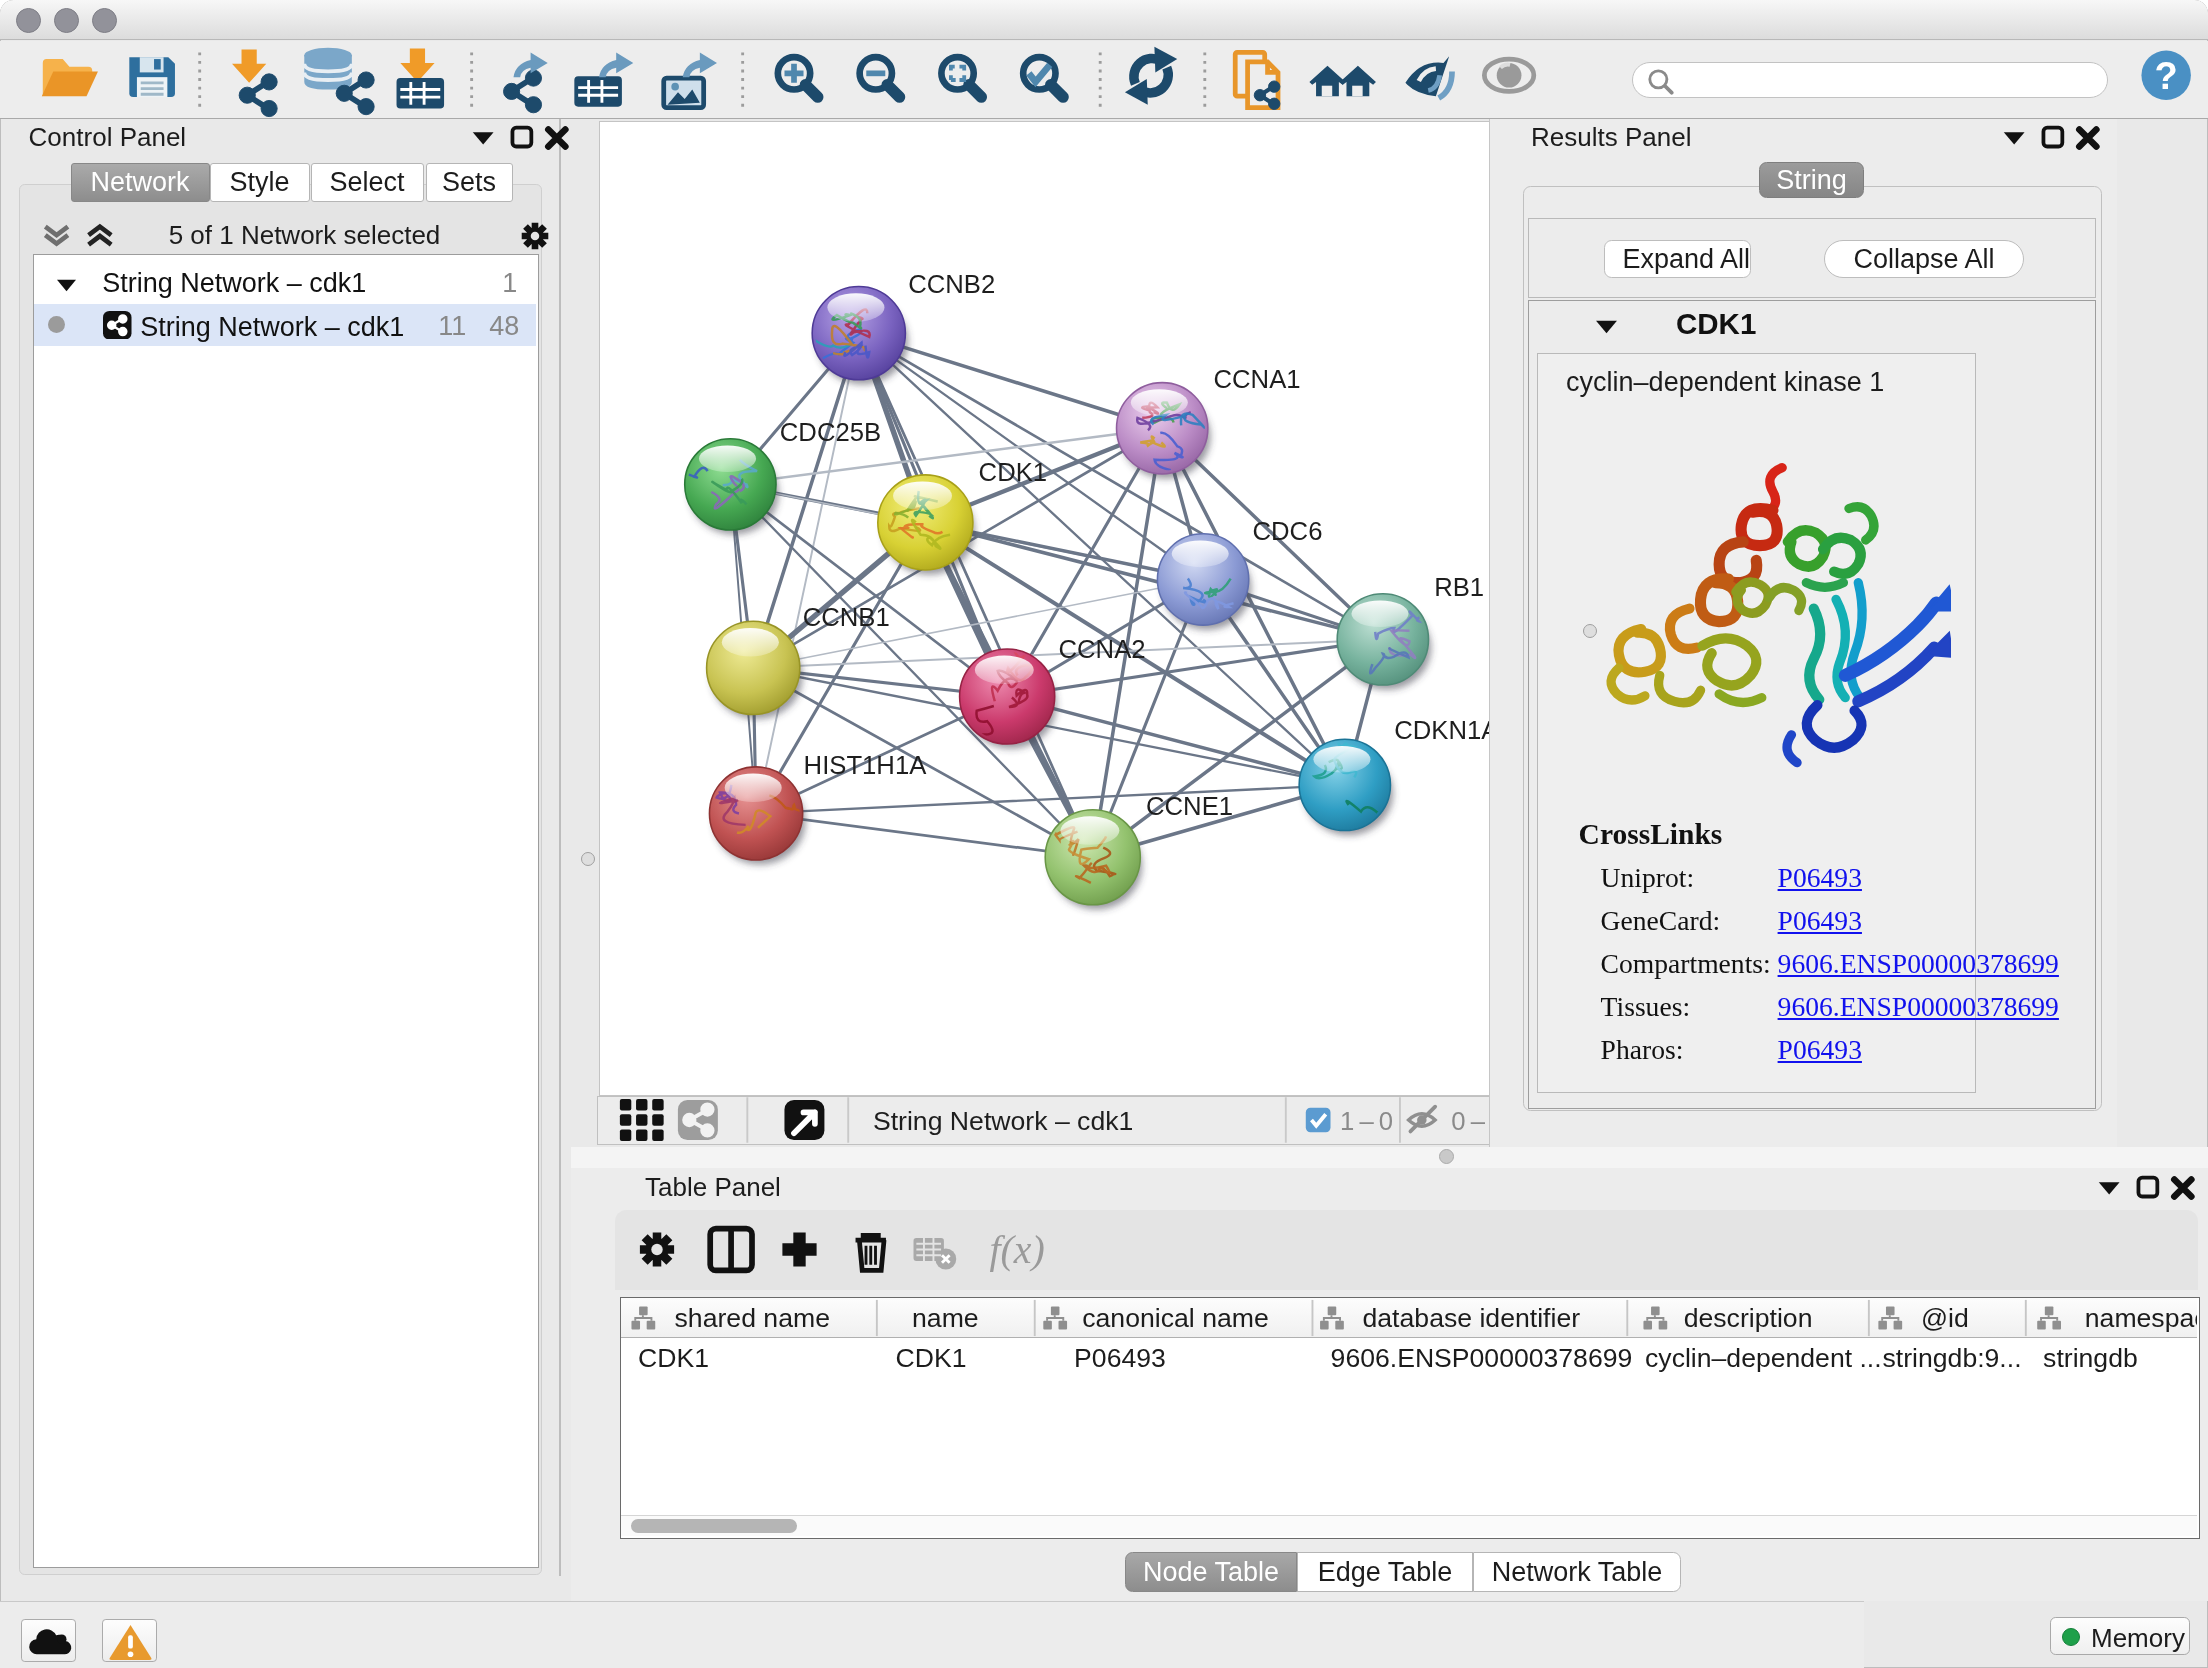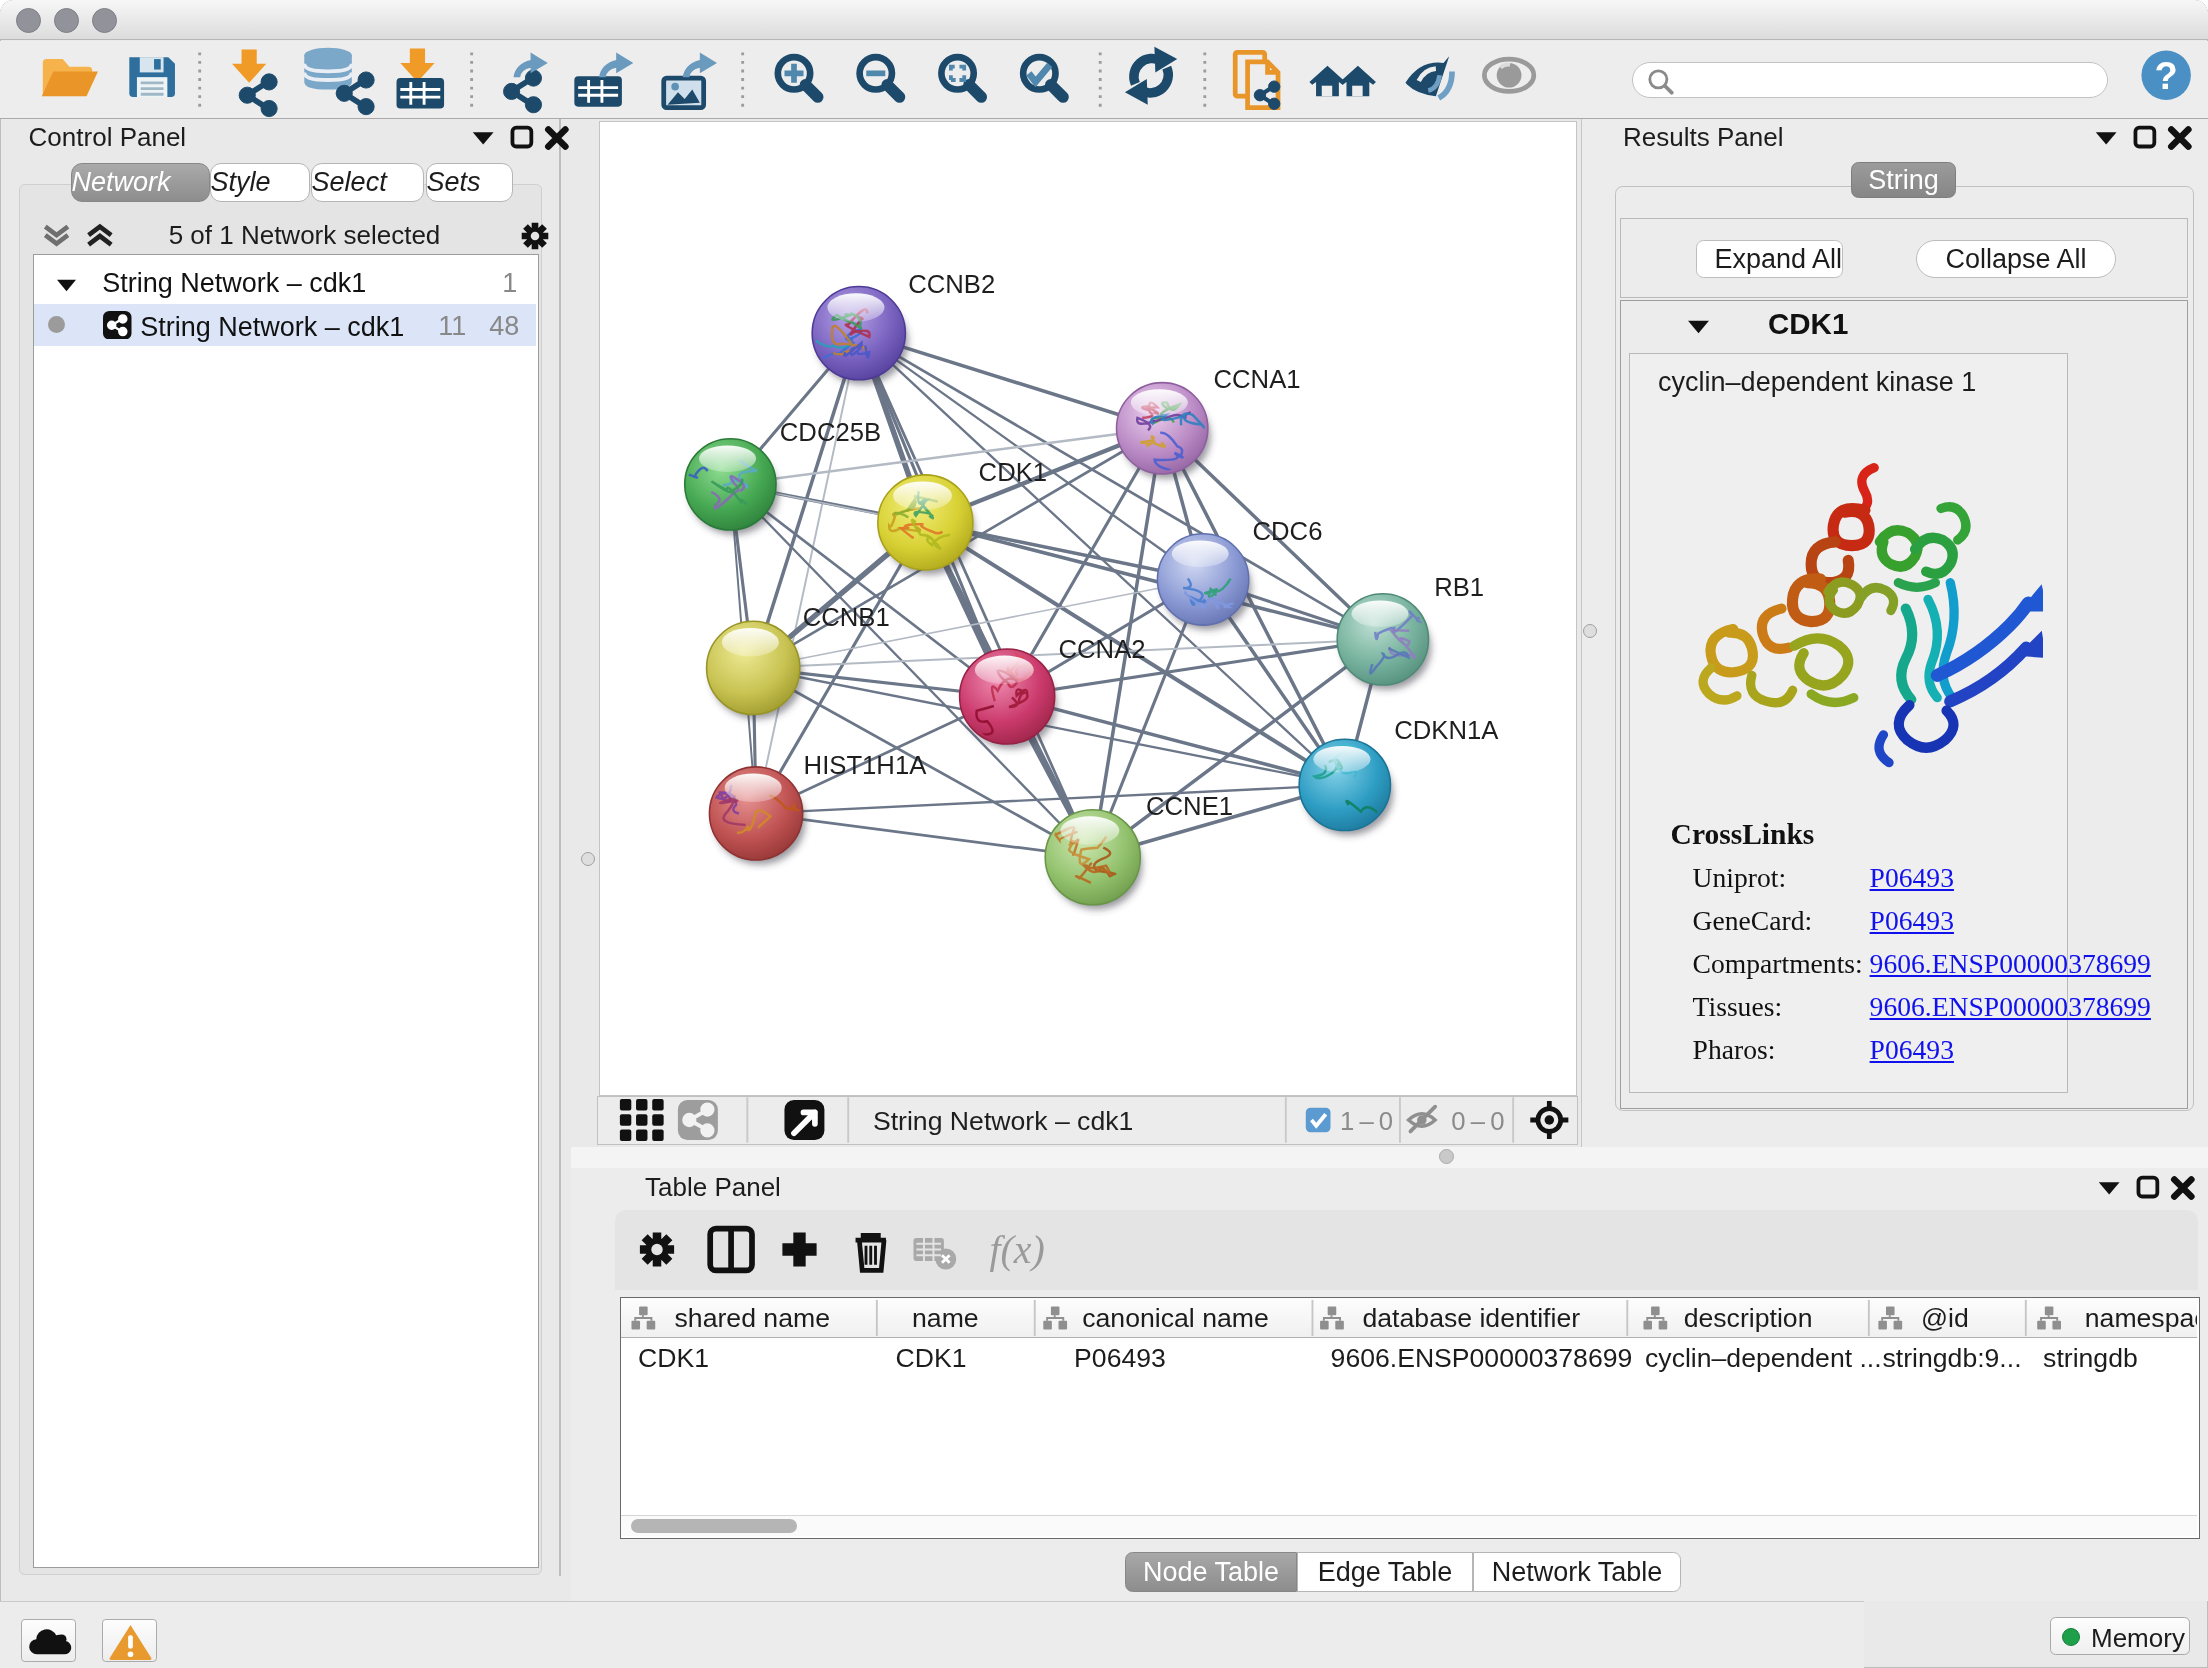--- a/index.html
+++ b/index.html
@@ -20,36 +20,36 @@
   #toolbar{left:0;top:41px;width:2208px;height:78px;background:#ededed;
      border-bottom:1.9px solid #a9a9a9;}
   #searchbox{position:absolute;left:1632px;top:21px;width:476px;height:36px;
      background:#fff;border:1.9px solid #c2c2c2;border-radius:18px;}
   
   .ptitle{font-size:26px;color:#1c1c1c;}
   
   #cpanel{left:7.6px;top:119px;width:553px;height:1457px;background:#e9e9e9;
      border-right:2.9px solid #bdbdbd;}
   .tab{position:absolute;top:44px;height:39px;border:1px solid #b5b5b5;
-     background:#fff;border-radius:11px;font-size:27px;color:#1c1c1c;
-     text-align:left;line-height:37px;z-index:3;font-style:italic;}
+     background:#fff;border-radius:3px;font-size:27px;color:#1c1c1c;
+     text-align:center;line-height:37px;z-index:3;}
   .tabsel{background:linear-gradient(#aaaaaa,#8d8d8d);color:#fff;border-color:#888;}
   #cpbox{position:absolute;left:11.4px;top:65px;width:523px;height:1391px;
      background:#e4e4e4;border:1.9px solid #cfcfcf;border-radius:5.7px;}
   #cpheader{position:absolute;left:28.5px;top:36px;width:512px;height:30px;
      font-size:26px;color:#1c1c1c;text-align:center;line-height:28.5px;}
   #cplist{position:absolute;left:13.3px;top:69px;width:506px;height:1314px;
      background:#fff;border:1.9px solid #9c9c9c;}
   
   #netcanvas{left:599px;top:121px;width:978px;height:975px;background:#fff;
      border:1px solid #c4c4c4;}
   #netbar{left:597px;top:1096px;width:981px;height:49px;background:#ececec;
      border:1.9px solid #c0c0c0;}
   
-  #rpanel{left:1581px;top:119px;width:628px;height:1049px;background:#ececec;
+  #rpanel{left:1489px;top:119px;width:628px;height:1049px;background:#ececec;
      border-left:1.9px solid #c6c6c6;}
   
   #tpanel{left:571px;top:1168px;width:1638px;height:433px;background:#ececec;}
   
   #statusbar{left:0;top:1601px;width:1864px;height:68px;background:#ececec;
      border-top:1.9px solid #c9c9c9;padding-left:48px;}
   .sbtn{position:absolute;top:17px;width:55px;height:43px;background:linear-gradient(#fdfdfd,#ededed);
      border:1.9px solid #ababab;border-radius:3.8px;}
 </style>
 </head>

